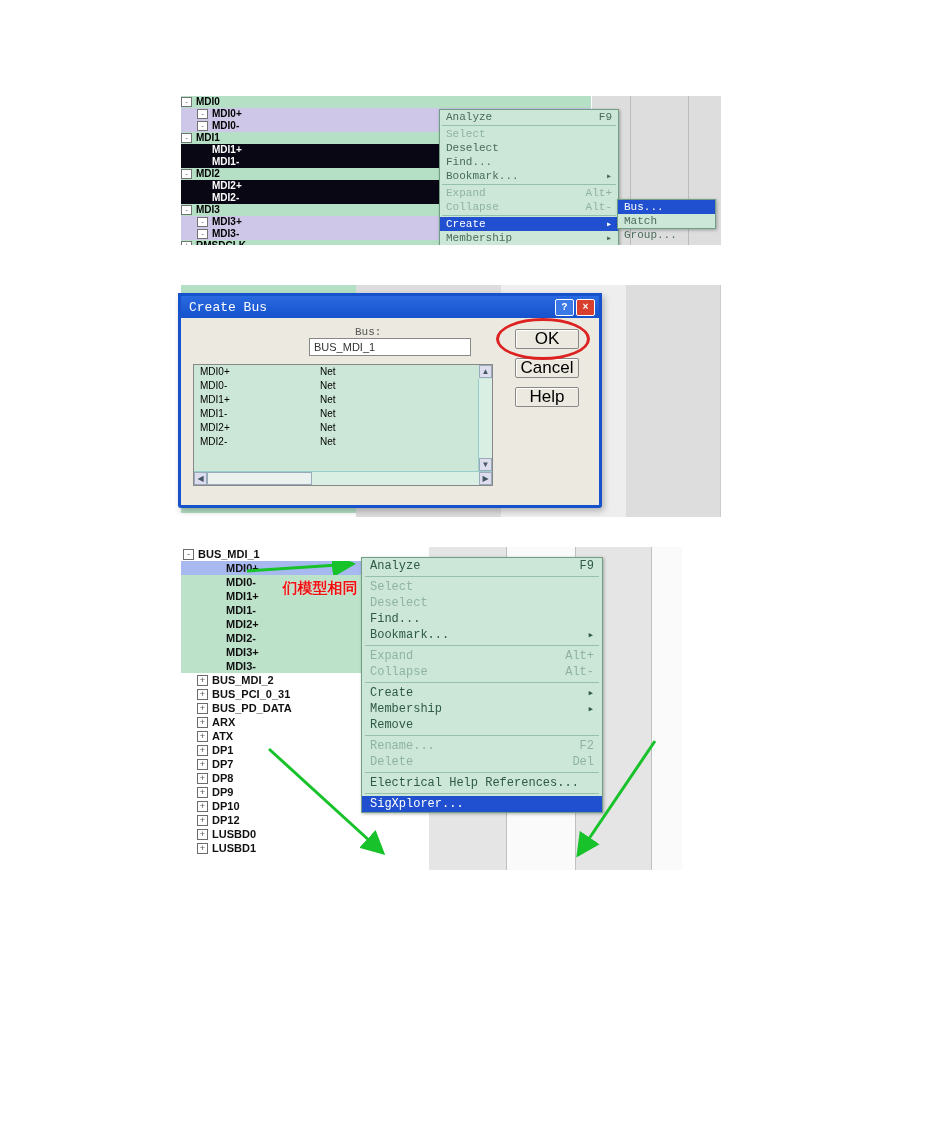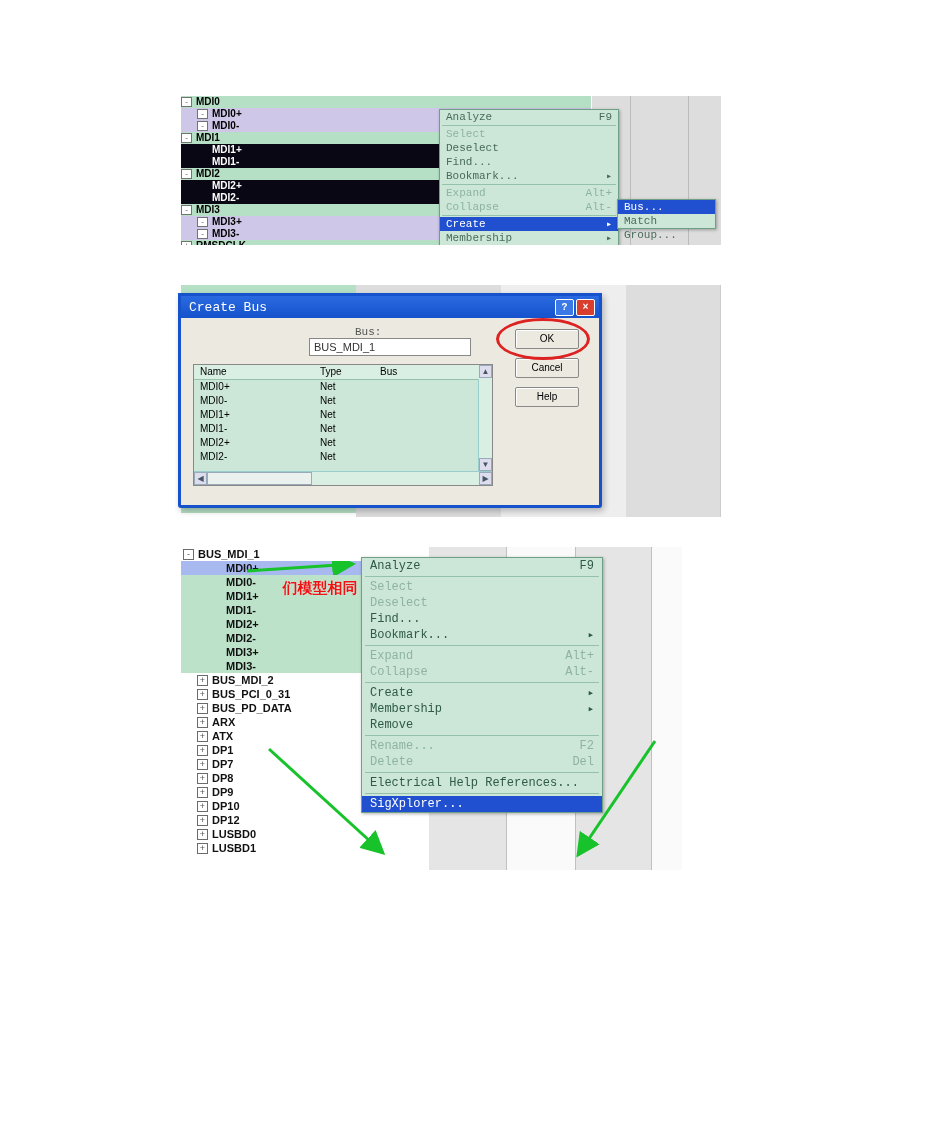--- a/index.html
+++ b/index.html
@@ -140,21 +140,21 @@
   .wb.close{ background:#d93f2e; }
 
   .dlg-row { display:flex; align-items:center; margin: 8px 10px 0 10px; font-size:11px; color:#333;flex-direction:column;}
   .dlg-label { width:70px; font-family:"Courier New",monospace; font-size:11px; color:#555;}
   .dlg-input {
     width: 152px; height:16px; border:1px solid #888; background:#fff;
     font-size:11px; padding:0 4px; line-height:16px;
   }
   .dlg-btn {
     width:62px; height:18px; border:1px solid #888; background:#eceae0;
-    font-size:10px; text-align:center; line-height:17px;
+    font-size:17px; text-align:center; line-height:17px;
     border-radius:2px;
     box-shadow: inset 1px 1px 0 #fff;
   }
   .dlg-btns { position:absolute; top:33px; right:20px; display:flex; flex-direction:column; gap:9px;}
   .red-ring {
     position:absolute; top:22px; right:9px; width:88px; height:36px;
     border:3px solid #d22; border-radius:50%;
     pointer-events:none;
   }
 
@@ -399,25 +399,20 @@
         <div class="dlg-input">BUS_MDI_1</div>
       </div>
       <div class="dlg-btns">
         <div class="dlg-btn">OK</div>
         <div class="dlg-btn">Cancel</div>
         <div class="dlg-btn">Help</div>
       </div>
       <div class="red-ring"></div>
 
       <div class="listbox">
-        <div class="listhead">
-          <div class="lc1">Name</div>
-          <div class="lc2">Type</div>
-          <div class="lc3">Bus</div>
-        </div>
         <div id="listrows">
             <div class="listrow">
               <div class="lc1">MDI0+</div>
               <div class="lc2">Net</div>
               <div class="lc3"></div>
             </div>
             <div class="listrow">
               <div class="lc1">MDI0-</div>
               <div class="lc2">Net</div>
               <div class="lc3"></div>

